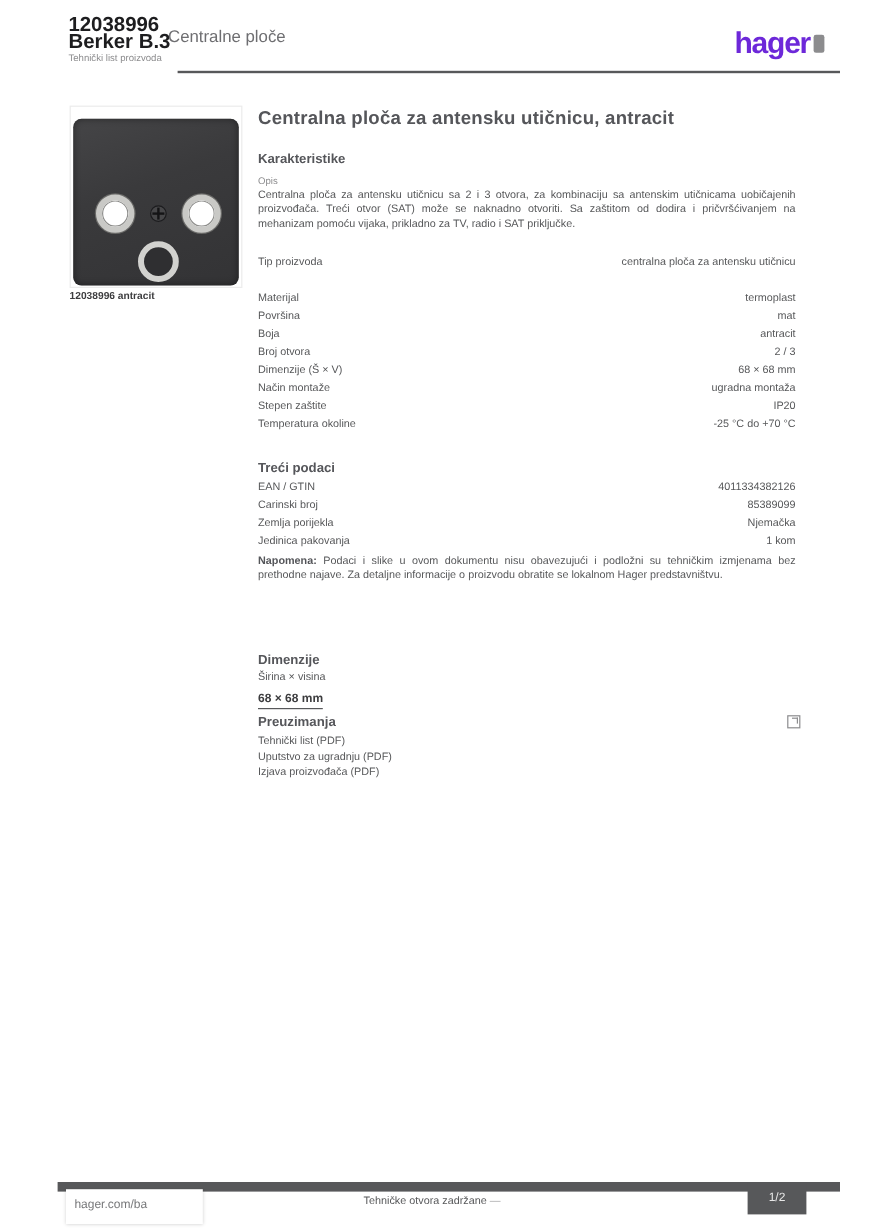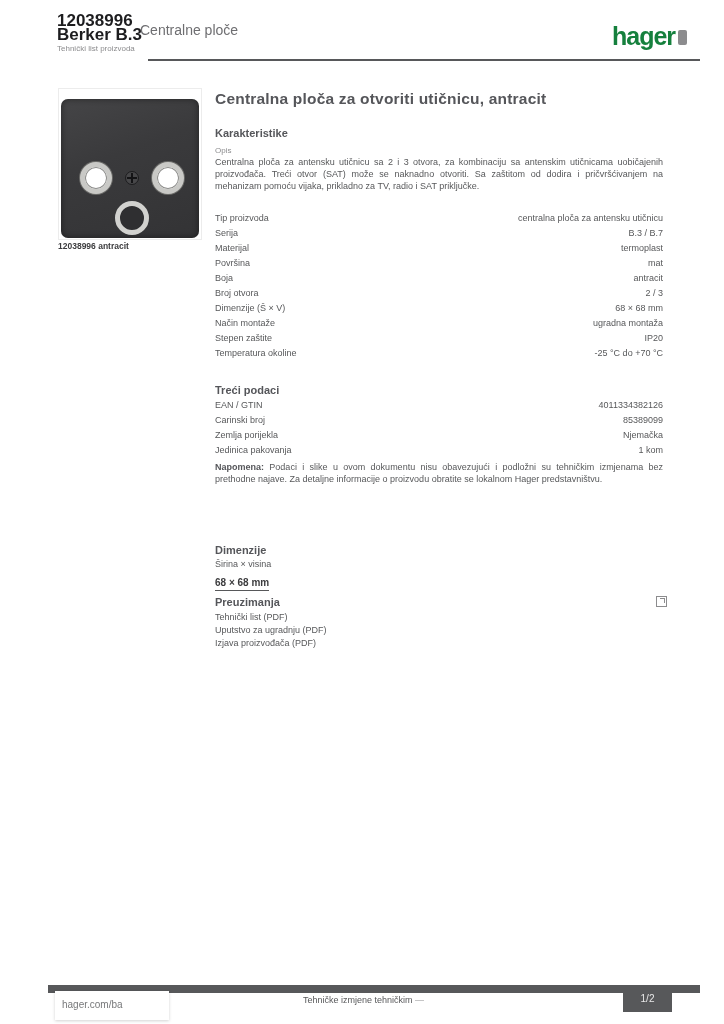--- a/index.html
+++ b/index.html
@@ -4,21 +4,21 @@
 <style>
   html,body{margin:0;padding:0;background:#fff;}
   #page{position:relative;width:724px;height:1024px;background:#ffffff;
         font-family:"Liberation Sans", sans-serif;color:#57585a;overflow:hidden;}
   .abs{position:absolute;}
 
   
   .ref-line{font-weight:bold;color:#1d1d1f;font-size:17px;line-height:14px;}
   .ref-note{font-size:8px;color:#8c8c8e;}
   .family{font-size:14px;color:#6e6e71;}
-  .logo{font-size:25px;font-weight:bold;color:#15803d;letter-spacing:-1px;}
+  .logo{font-size:25px;font-weight:bold;color:#6d28d9;letter-spacing:-1px;}
   .logo-mark{display:inline-block;width:9px;height:15px;background:#8c8c8e;margin-left:3px;border-radius:2px;}
   .rule{height:2px;background:#57585a;}
 
   
   .photo{width:142px;height:150px;background:#fff;border:1px solid #ececec;}
   .plate{position:absolute;left:2px;top:10px;width:138px;height:139px;border-radius:7px;
          background:linear-gradient(160deg,#454547 0%,#3a3a3c 40%,#333335 100%);
          box-shadow:inset 0 0 6px rgba(0,0,0,.45);}
   .hole{position:absolute;width:22px;height:22px;border-radius:50%;background:#fff;
         border:5px solid #c9c9c6;box-shadow:0 0 0 1px #6a6a68, inset 0 0 0 1px #8e8e8c;}
@@ -76,33 +76,29 @@
   <div class="abs photo" style="left:58px;top:88px;">
     <div class="plate">
       <div class="hole" style="left:19px;top:63px;"></div>
       <div class="hole" style="left:91px;top:63px;"></div>
       <div class="screw" style="left:64px;top:72px;"></div>
       <div class="satring" style="left:54px;top:102px;"></div>
     </div>
   </div>
   <div class="abs caption" style="left:58px;top:241px;">12038996 antracit</div>
 
-  <div class="abs title" style="left:215px;top:90px;width:470px;">Centralna ploča za otvoriti utičnicu, antracit</div>
+  <div class="abs title" style="left:215px;top:90px;width:470px;">Centralna ploča za antensku utičnicu, antracit</div>
 
   <div class="abs sec-h" style="left:215px;top:127px;">Karakteristike</div>
   <div class="abs sub-lbl" style="left:215px;top:146px;">Opis</div>
   <div class="abs para" style="left:215px;top:156px;">Centralna ploča za antensku utičnicu sa 2 i 3 otvora, za kombinaciju sa antenskim utičnicama uobičajenih proizvođača. Treći otvor (SAT) može se naknadno otvoriti. Sa zaštitom od dodira i pričvršćivanjem na mehanizam pomoću vijaka, prikladno za TV, radio i SAT priključke.</div>
 
   <div class="row" style="top:212px;">
     <span class="lbl">Tip proizvoda</span>
     <span class="val">centralna ploča za antensku utičnicu</span>
-  </div>
-  <div class="row" style="top:227px;">
-    <span class="lbl">Serija</span>
-    <span class="val">B.3 / B.7</span>
   </div>
   <div class="row" style="top:242px;">
     <span class="lbl">Materijal</span>
     <span class="val">termoplast</span>
   </div>
   <div class="row" style="top:257px;">
     <span class="lbl">Površina</span>
     <span class="val">mat</span>
   </div>
   <div class="row" style="top:272px;">
@@ -164,18 +160,18 @@
 
   <div class="abs dl-item" style="left:215px;top:611px;">Tehnički list (PDF)</div>
   <div class="abs dl-item" style="left:215px;top:624px;">Uputstvo za ugradnju (PDF)</div>
   <div class="abs dl-item" style="left:215px;top:637px;">Izjava proizvođača (PDF)</div>
 
   <div class="abs f-bar" style="left:48px;top:985px;width:652px;"></div>
   <div class="abs f-box" style="left:55px;top:991px;width:100px;">
     <span class="f-url">hager.com/ba</span>
   </div>
   <div class="abs f-center" style="left:303px;top:995px;">
-    <span>Tehničke izmjene tehničkim</span>
+    <span>Tehničke otvora zadržane</span>
     <span class="lt">—</span>
   </div>
   <div class="abs f-page" style="left:623px;top:985px;width:49px;height:27px;">1/2</div>
 
 </div>
 
 </body></html>

